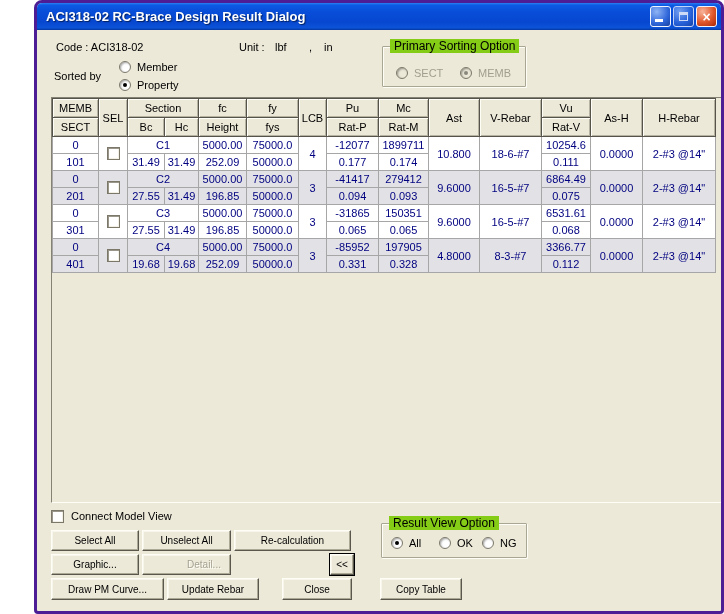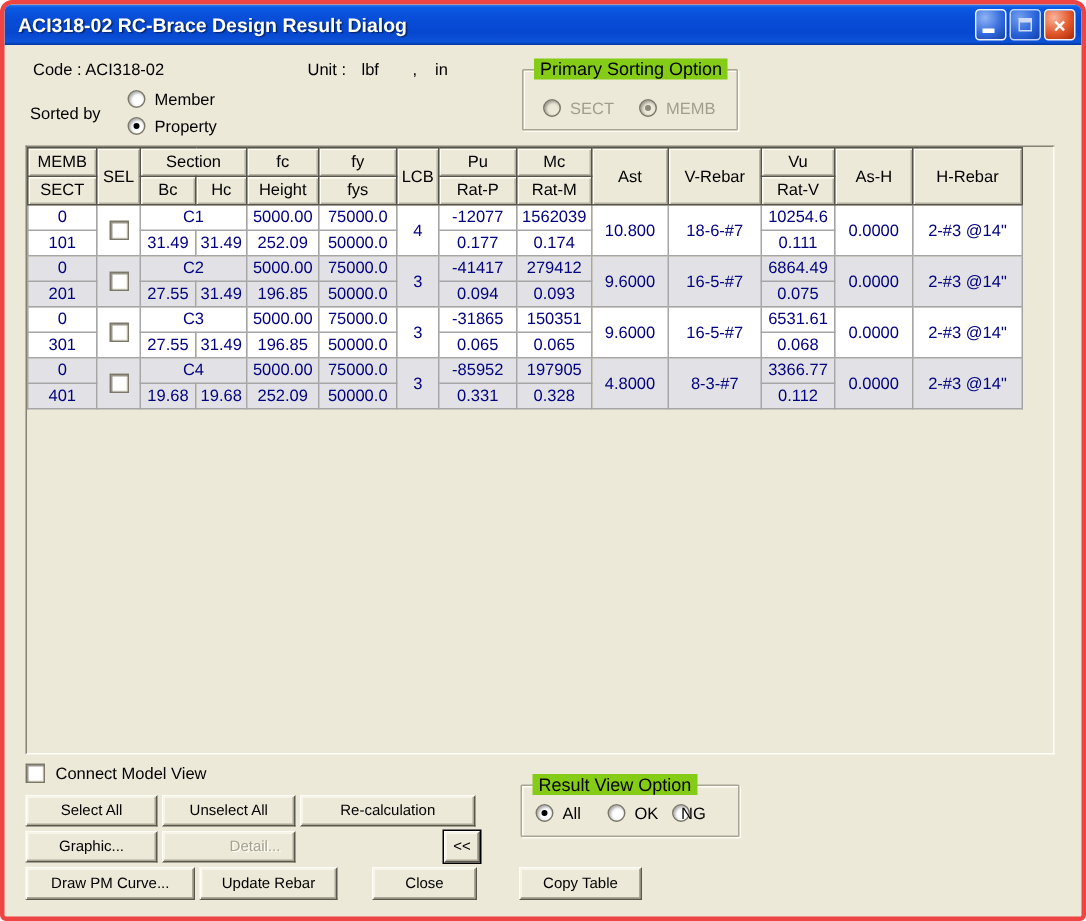--- a/index.html
+++ b/index.html
@@ -1,17 +1,17 @@
 <!DOCTYPE html>
 <html><head>
 <meta charset="utf-8">
 <style>
   html,body{margin:0;padding:0;width:724px;height:614px;font-family:"Liberation Sans",sans-serif;background:#fff;}
   *{box-sizing:border-box;}
-  .window{position:absolute;inset:0;border:3px solid #ef4444;border-radius:8px 8px 4px 4px;background:#ece9d8;overflow:hidden;}
+  .window{position:absolute;inset:0;border:3px solid #4c1d95;border-radius:8px 8px 4px 4px;background:#ece9d8;overflow:hidden;margin-left:34px;}
   .titlebar{position:absolute;top:0;left:0;right:0;height:27px;
     background:linear-gradient(180deg,#2a80f2 0%,#0c5ae4 8%,#084ed9 30%,#0747d0 70%,#0c53d8 92%,#03369f 100%);
     display:flex;align-items:center;padding:0 4px 0 9px;}
   .title{color:#fff;font-weight:bold;font-size:13px;text-shadow:1px 1px 1px rgba(0,0,0,.55);white-space:nowrap;}
   .winbtns{margin-left:auto;display:flex;gap:2px;align-items:center;}
   .wbtn{width:21px;height:21px;border-radius:3px;border:1px solid #f0f4ff;display:flex;align-items:center;justify-content:center;position:relative;}
   .wbtn.min,.wbtn.max{background:radial-gradient(circle at 30% 25%,#8fb4f5,#2e66da 60%,#16409e);}
   .wbtn.max{opacity:.8;}
   .wbtn.close{background:radial-gradient(circle at 30% 25%,#f8b49b,#e2572b 55%,#a82706);}
   .glyph-min{position:absolute;left:4px;bottom:4px;width:8px;height:3px;background:#fff;}
@@ -139,21 +139,21 @@
         </tr>
 
         <tr>
           <td>0</td>
           <td rowspan="2" class="selcell"><span class="cb"></span></td>
           <td colspan="2">C1</td>
           <td>5000.00</td>
           <td>75000.0</td>
           <td rowspan="2">4</td>
           <td>-12077</td>
-          <td>1562039</td>
+          <td>1899711</td>
           <td rowspan="2">10.800</td>
           <td rowspan="2">18-6-#7</td>
           <td>10254.6</td>
           <td rowspan="2">0.0000</td>
           <td rowspan="2">2-#3  @14"</td>
         </tr>
         <tr>
           <td>101</td>
           <td>31.49</td>
           <td>31.49</td>
@@ -260,19 +260,19 @@
     <div class="btn" style="left:130px;top:548px;width:92px;height:22px;">Update Rebar</div>
     <div class="btn" style="left:245px;top:548px;width:70px;height:22px;">Close</div>
 
     <div class="groupbox" style="left:344px;top:493px;width:146px;height:35px;">
       <span class="legend">Result View Option</span>
       <span class="abs" style="left:9px;top:12px;"><span class="radio checked"></span></span>
       <span class="abs rlabel" style="left:27px;top:13px;">All</span>
       <span class="abs" style="left:57px;top:12px;"><span class="radio"></span></span>
       <span class="abs rlabel" style="left:75px;top:13px;">OK</span>
       <span class="abs" style="left:100px;top:12px;"><span class="radio"></span></span>
-      <span class="abs rlabel" style="left:106px;top:13px;text-align:center;">NG</span>
+      <span class="abs rlabel" style="left:118px;top:13px;text-align:center;">NG</span>
     </div>
 
     <div class="btn" style="left:343px;top:548px;width:82px;height:22px;">Copy Table</div>
 
   </div>
 </div>
 
 </body></html>

